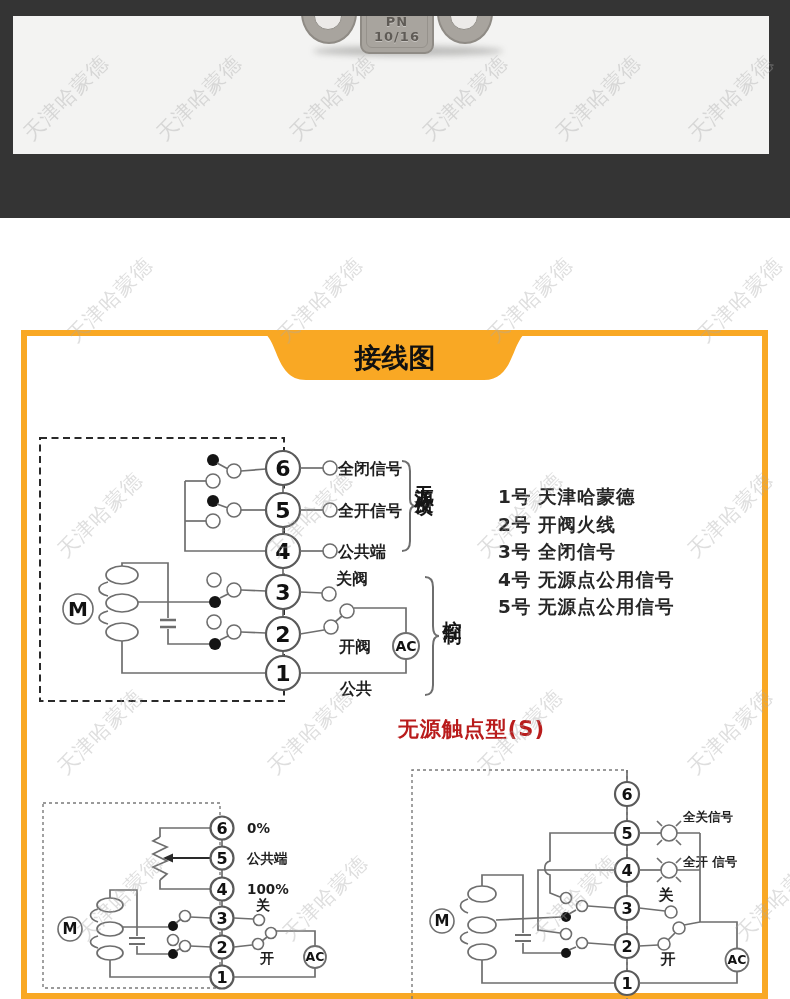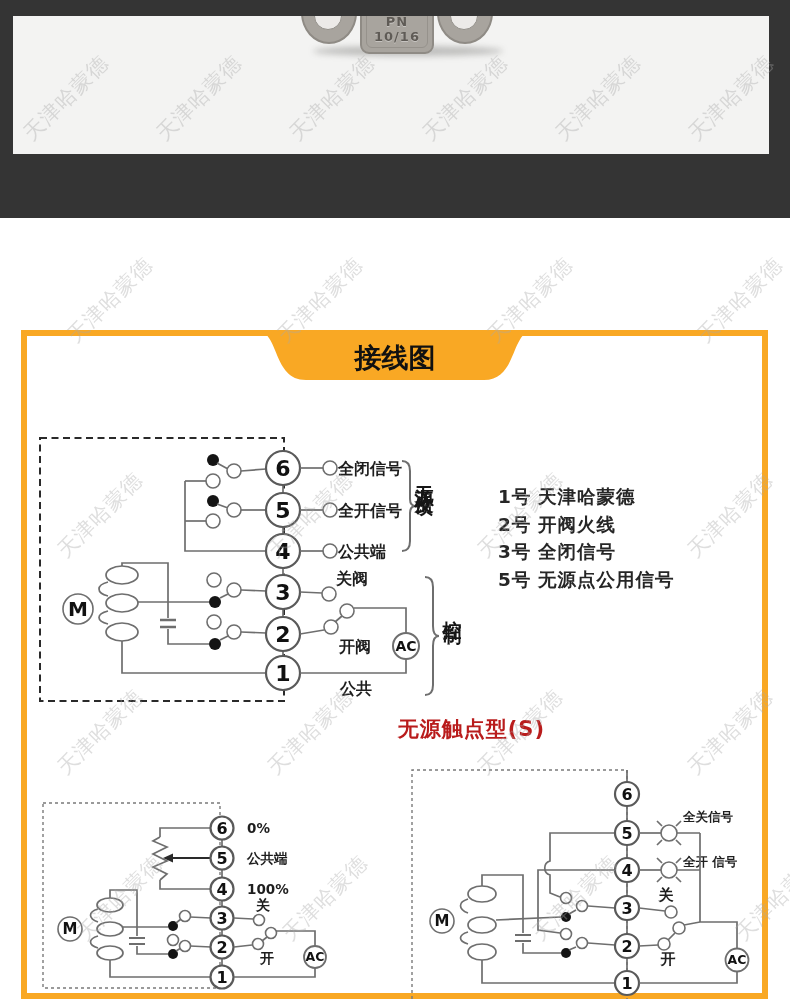--- a/index.html
+++ b/index.html
@@ -160,20 +160,24 @@
       </div>
     <div class="row">
         <span class="num">2号</span>
         <span>开阀火线</span>
       </div>
     <div class="row">
         <span class="num">3号</span>
         <span>全闭信号</span>
       </div>
     <div class="row">
+        <span class="num">4号</span>
+        <span>无源点公用信号</span>
+      </div>
+    <div class="row">
         <span class="num">5号</span>
         <span>无源点公用信号</span>
       </div>
   </div>
 
   <div class="abs caption">无源触点型(S)</div>
 
   <svg class="abs diagram" style="left:30px;top:795px;" width="350" height="204" viewBox="0 0 350 204">
     <rect x="13" y="8" width="177" height="185" class="dash-sub"></rect>
     <circle cx="40" cy="134" r="12" class="node"></circle>

